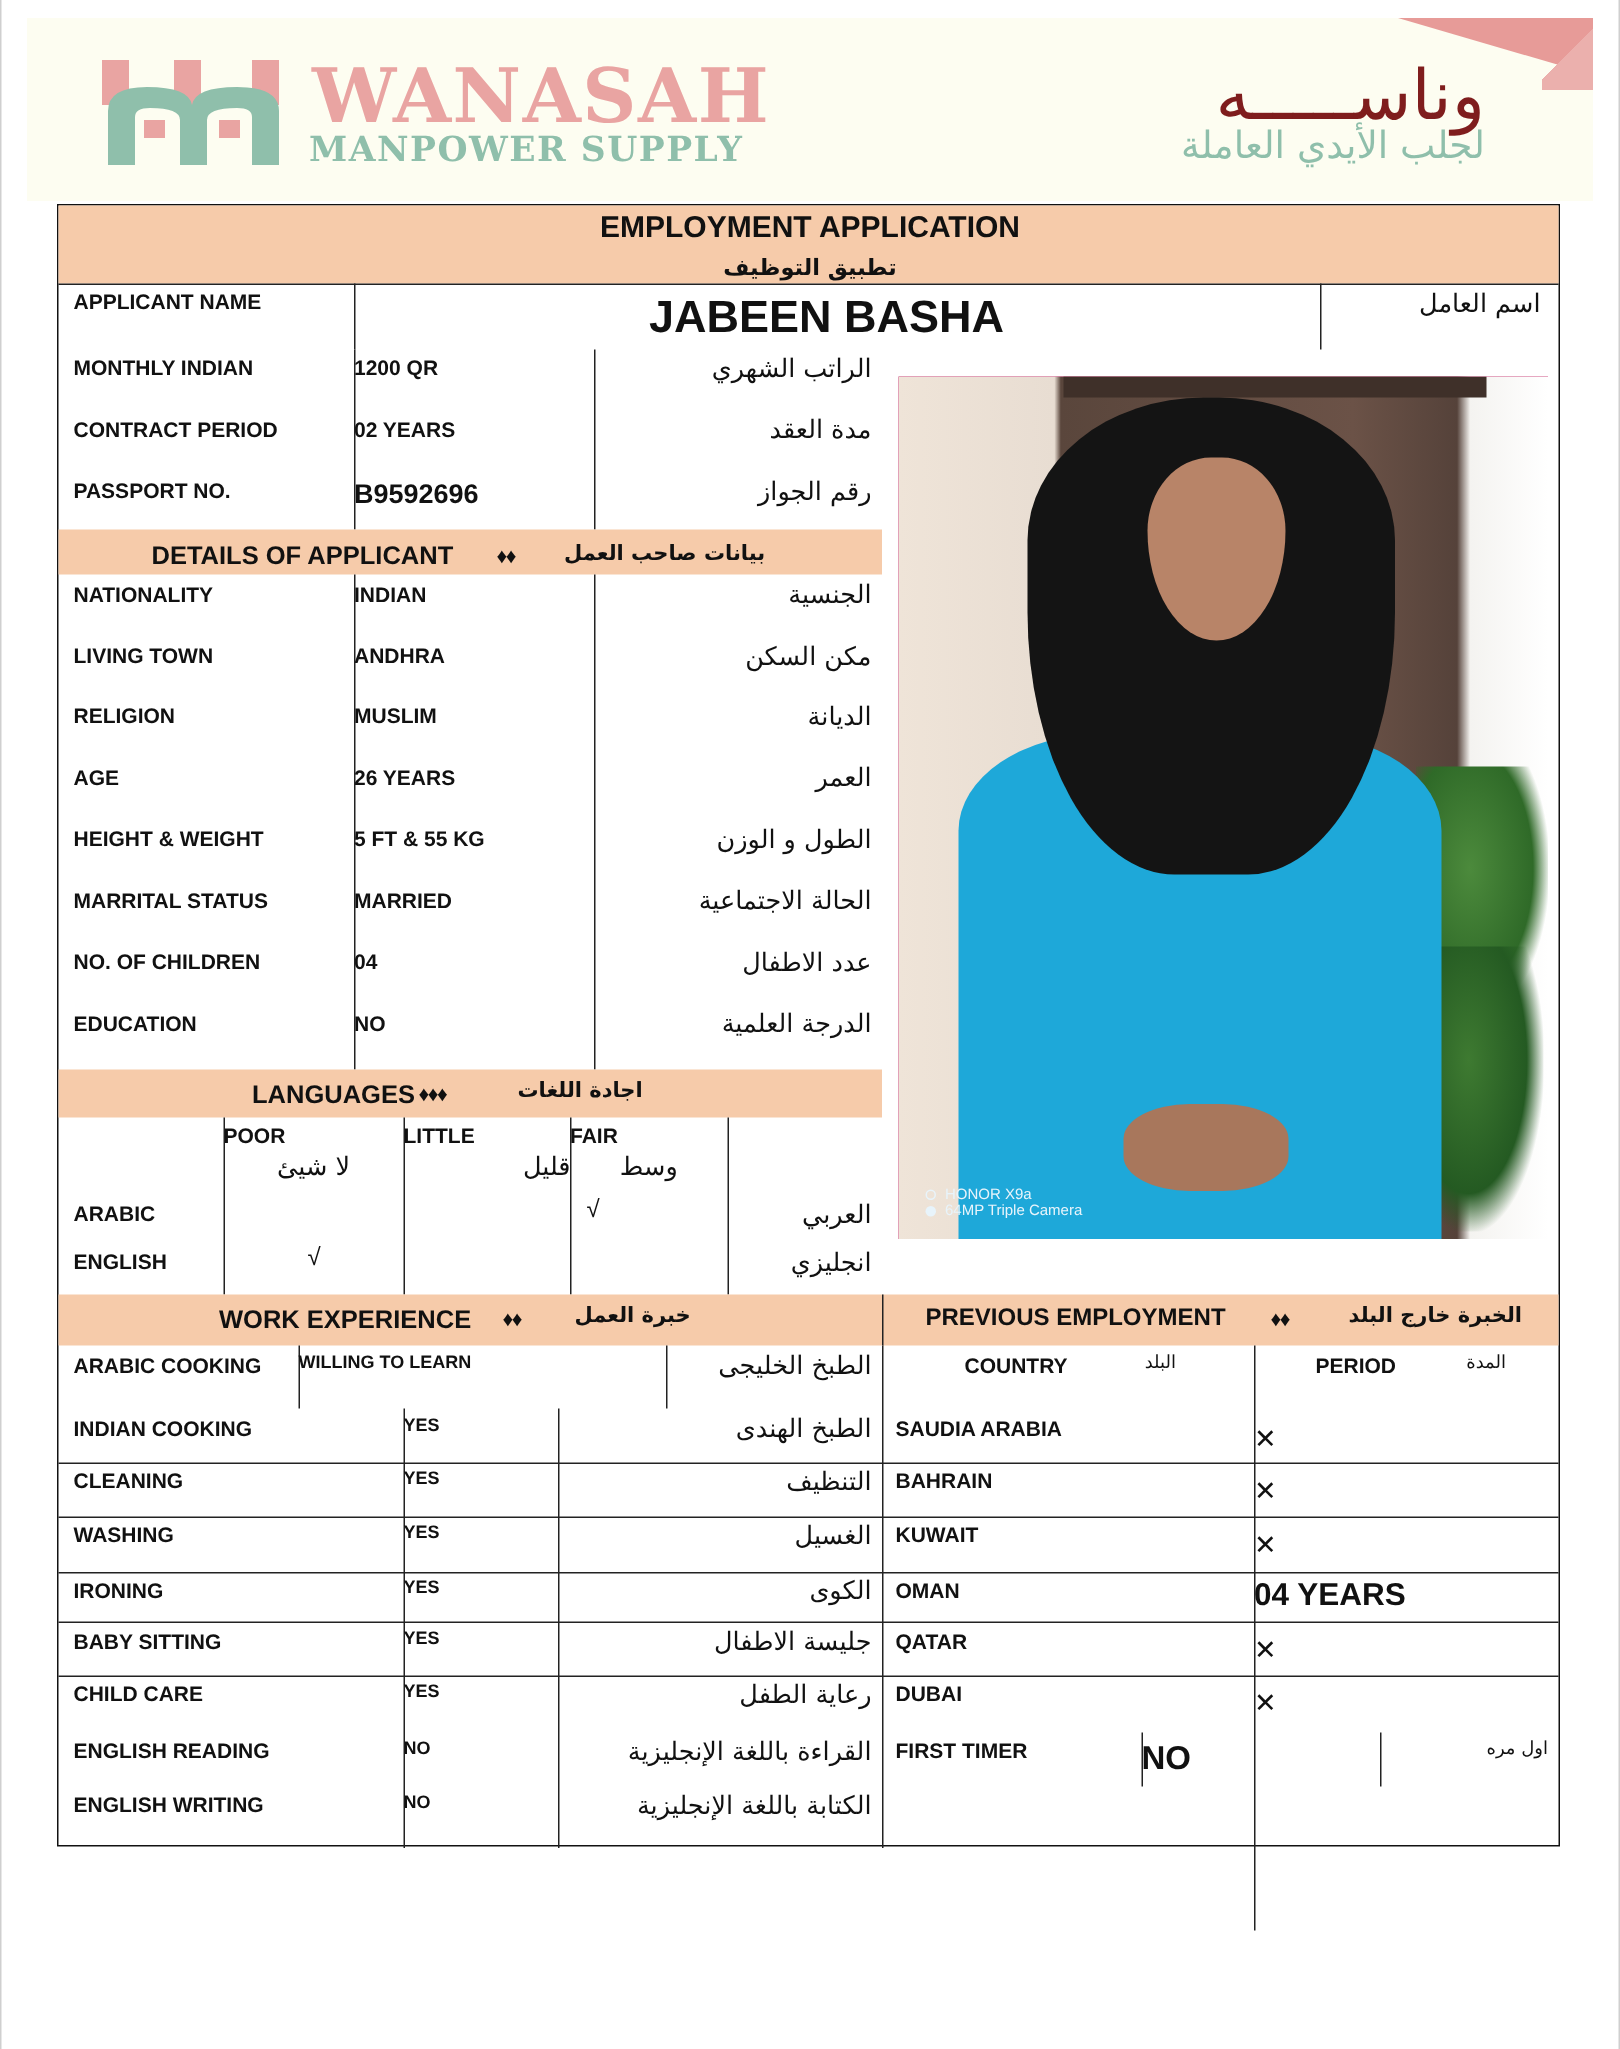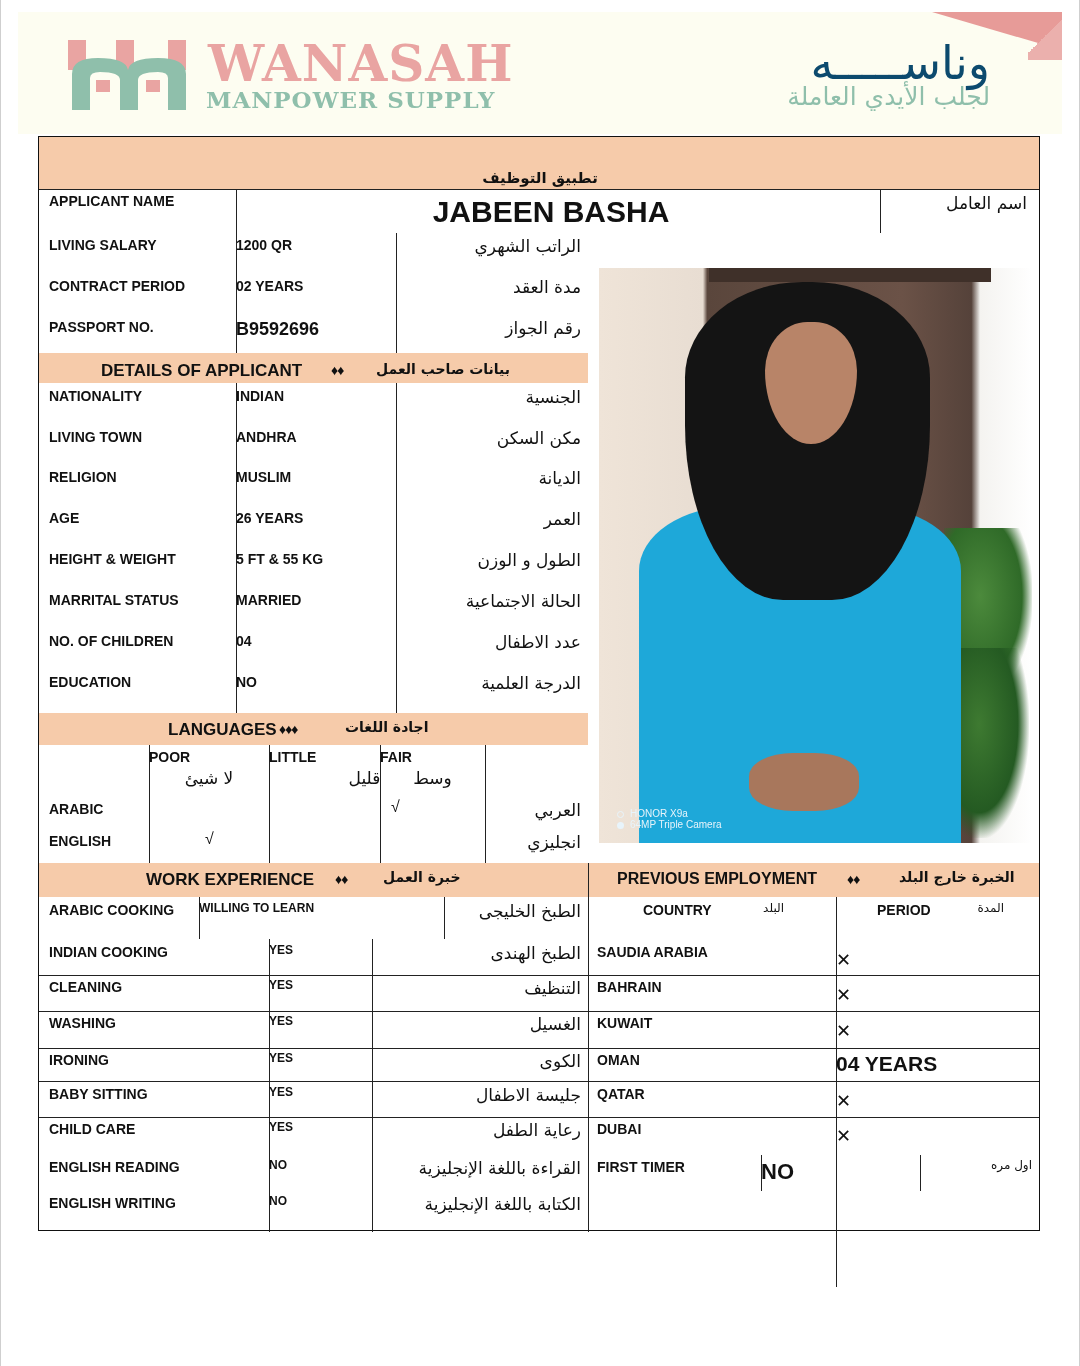--- a/index.html
+++ b/index.html
@@ -7,41 +7,41 @@
   body { font-family: "Liberation Sans", "DejaVu Sans", sans-serif; color: #111; position: relative; }
   .page-edge { position: absolute; top: 0; left: 0; width: 1080px; height: 1366px; border-left: 1px solid #cfcfcf; border-right: 1px solid #cfcfcf; pointer-events: none; }
 
   
   .header { position: absolute; left: 18px; top: 12px; width: 1044px; height: 122px; background: #fdfdf1; overflow: hidden; }
   .corner { position: absolute; right: 0; top: 0; width: 0; height: 0; border-top: 38px solid #e79b98; border-left: 130px solid transparent; }
   .corner2 { position: absolute; right: 0; top: 0; width: 34px; height: 48px; background: linear-gradient(135deg, transparent 50%, #ebb0ad 50%); }
   .logo-mark { position: absolute; left: 50px; top: 28px; width: 124px; height: 70px; }
   .logo-main { position: absolute; left: 190px; top: 22px; font-family: "DejaVu Serif", serif; font-size: 50px; font-weight: bold; letter-spacing: 1px; color: #e9a4a2; }
   .logo-sub { position: absolute; left: 188px; top: 74px; font-family: "DejaVu Serif", serif; font-size: 23px; font-weight: bold; letter-spacing: 1px; color: #8fbfab; }
-  .logo-ar { position: absolute; right: 72px; top: 24px; font-family: "DejaVu Sans", sans-serif; font-size: 46px; color: #0c4a6e; direction: rtl; }
+  .logo-ar { position: absolute; right: 72px; top: 24px; font-family: "DejaVu Sans", sans-serif; font-size: 46px; color: #7f1d1d; direction: rtl; }
   .logo-ar-sub { position: absolute; right: 72px; top: 70px; font-family: "DejaVu Sans", sans-serif; font-size: 25px; color: #8fbfab; direction: rtl; }
 
   
   .form { position: absolute; left: 38px; top: 136px; width: 1002px; height: 1095px; border: 1.5px solid #111; }
   .band { position: absolute; background: #f6cbaa; }
   .vline { position: absolute; width: 1px; background: #222; }
   .hline { position: absolute; height: 1px; background: #222; }
   .t { position: absolute; white-space: nowrap; font-weight: bold; font-size: 14px; }
   .ar { position: absolute; white-space: nowrap; font-family: "DejaVu Sans", sans-serif; font-size: 17px; direction: rtl; text-align: right; }
   .center { text-align: left; }
   .title-en { position: absolute; left: 0; width: 1002px; top: 4px; text-align: center; font-size: 20px; font-weight: bold; }
   .title-ar { position: absolute; left: 0; width: 1002px; top: 32px; text-align: center; font-family: "DejaVu Sans", sans-serif; font-size: 15px; font-weight: bold; }
   .section-title { position: absolute; font-size: 17px; font-weight: bold; white-space: nowrap; text-align: right; }
   .diamonds { position: absolute; font-size: 14px; white-space: nowrap; letter-spacing: -1px; }
   .section-ar { position: absolute; font-family: "DejaVu Sans", sans-serif; font-size: 14px; font-weight: bold; direction: rtl; white-space: nowrap; }
   .check { position: absolute; font-size: 16px; }
   .xmark { position: absolute; font-size: 18px; font-weight: bold; }
 
   
-  .photo { position: absolute; left: 560px; top: 131px; width: 433px; height: 575px; overflow: hidden; background: #be185d; }
+  .photo { position: absolute; left: 560px; top: 114px; width: 433px; height: 575px; overflow: hidden; background: #be185d; }
   .photo .wall { position: absolute; left: 0; top: 0; width: 100%; height: 100%; background: linear-gradient(90deg, #efe4d8 0%, #e8ddd2 24%, #5a463c 25%, #6b5247 70%, #55423a 86%, #f4f3f0 88%, #ffffff 100%); }
   .photo .shelf { position: absolute; left: 110px; top: 0; width: 282px; height: 14px; background: #3f3029; }
   .photo .plant1 { position: absolute; left: 345px; top: 260px; width: 90px; height: 170px; background: radial-gradient(ellipse at 40% 40%, #4c8a3c 0%, #2f6a28 55%, transparent 70%); }
   .photo .plant2 { position: absolute; left: 330px; top: 380px; width: 100px; height: 190px; background: radial-gradient(ellipse at 50% 40%, #3e7a31 0%, #245a22 55%, transparent 72%); }
   .photo .hijab { position: absolute; left: 86px; top: 14px; width: 245px; height: 318px; background: #141414; border-radius: 48% 48% 40% 40% / 30% 30% 55% 55%; }
   .photo .face { position: absolute; left: 166px; top: 54px; width: 92px; height: 122px; background: #b88468; border-radius: 46% 46% 50% 50% / 40% 40% 60% 60%; }
   .photo .body { position: absolute; left: 40px; top: 238px; width: 322px; height: 360px; background: #1ea8d9; border-radius: 30% 30% 0 0 / 18% 18% 0 0; }
   .photo .hands { position: absolute; left: 150px; top: 485px; width: 110px; height: 58px; background: #a8775c; border-radius: 40%; }
   .photo .cam { position: absolute; left: 18px; top: 540px; color: #e8f4fb; font-size: 10px; line-height: 11px; font-family: "Liberation Sans", sans-serif; }
   .photo .cam .dot { display: inline-block; width: 7px; height: 7px; border-radius: 50%; margin-right: 6px; vertical-align: middle; }
@@ -64,31 +64,32 @@
   </svg>
   <div class="logo-main">WANASAH</div>
   <div class="logo-sub">MANPOWER SUPPLY</div>
   <div class="logo-ar">وناســـــه</div>
   <div class="logo-ar-sub">لجلب الأيدي العاملة</div>
 </div>
 
 <div class="form">
 
   <div class="band" style="left:0;top:0;width:1000px;height:52px;"></div>
+  <div class="title-en">EMPLOYMENT APPLICATION</div>
   <div class="title-ar">تطبيق التوظيف</div>
   <div class="hline" style="left:0;top:52px;width:1000px;"></div>
 
   <div class="t" style="left:10px;top:56px;">APPLICANT NAME</div>
   <div class="vline" style="left:197px;top:52px;height:44px;"></div>
   <div class="t" style="left:190px;width:644px;top:58px;font-size:30px;text-align:center;">JABEEN BASHA</div>
   <div class="vline" style="left:841px;top:52px;height:44px;"></div>
   <div class="ar" style="right:12px;top:56px;">اسم العامل</div>
 
   <div>
-    <div class="t" style="left:10px;top:100px;">LIVING SALARY</div>
+    <div class="t" style="left:10px;top:100px;">MONTHLY INDIAN</div>
     <div class="t center" style="left:197px;width:158px;top:100px;">1200 QR</div>
     <div class="ar" style="left:357px;width:185px;top:99px;">الراتب الشهري</div>
 
     <div class="t" style="left:10px;top:141px;">CONTRACT PERIOD</div>
     <div class="t center" style="left:197px;width:158px;top:141px;">02 YEARS</div>
     <div class="ar" style="left:357px;width:185px;top:140px;">مدة العقد</div>
 
     <div class="t" style="left:10px;top:182px;">PASSPORT NO.</div>
     <div class="t center" style="left:197px;width:158px;top:182px;font-size:18px;">B9592696</div>
     <div class="ar" style="left:357px;width:185px;top:181px;">رقم الجواز</div>

